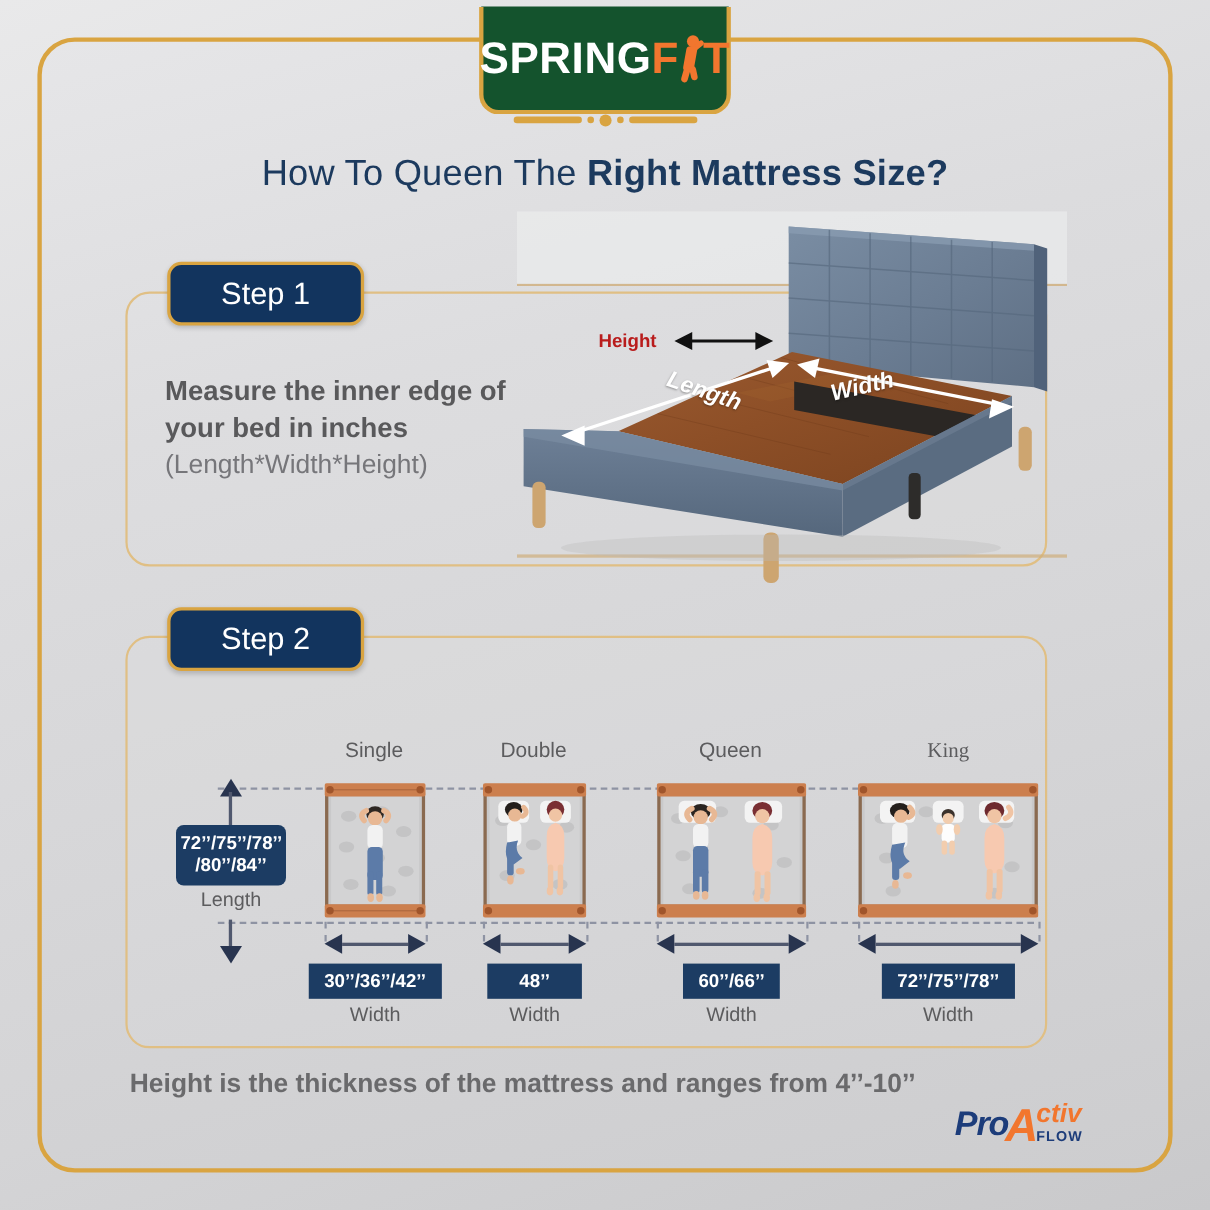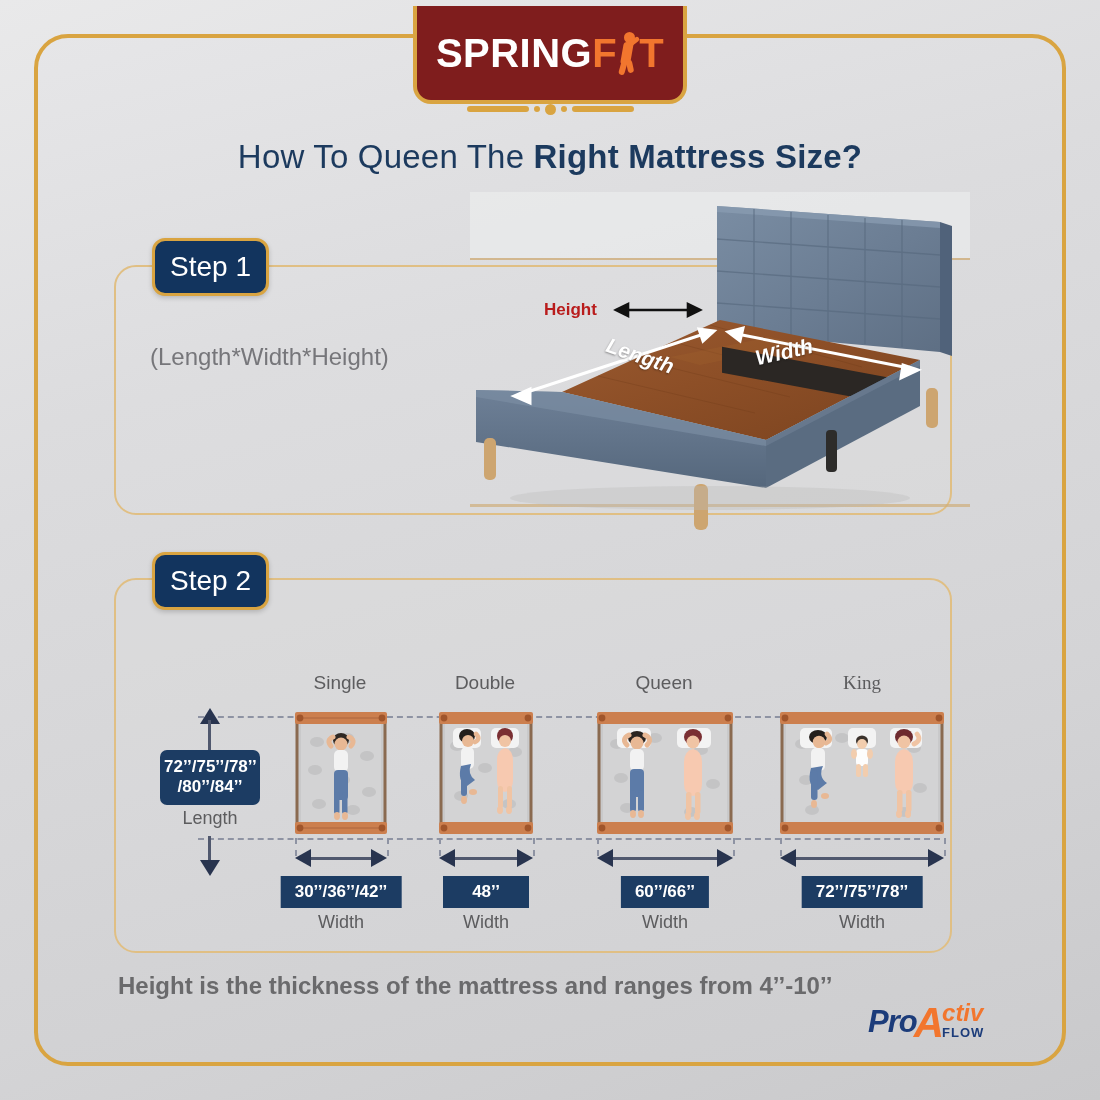--- a/index.html
+++ b/index.html
@@ -21,22 +21,22 @@
     border: 4px solid #d9a441;
     border-radius: 34px;
     background: linear-gradient(165deg, #e6e6e8 0%, #dcdcde 30%, #d6d6d8 60%, #cdcdcf 100%);
   }
 
   
   .logo-plaque {
     position: absolute;
     left: 50%; top: 6px;
     transform: translateX(-50%);
-    width: 274px; height: 98px;
-    background: #7f1d1d;
+    width: 229px; height: 98px;
+    background: #14532d;
     border: 4px solid #d9a441;
     border-top: none;
     border-radius: 0 0 18px 18px;
     display: flex;
     align-items: center;
     justify-content: center;
     z-index: 12;
     text-align: center;
   }
   .logo-text {
@@ -136,21 +136,21 @@
   #step1-panel { left: 114px; top: 265px; width: 838px; height: 250px; }
   #step2-panel { left: 114px; top: 578px; width: 838px; height: 375px; }
 
   .step-badge {
     position: absolute;
     background: #12345e;
     border: 3px solid #d9a441;
     border-radius: 13px;
     color: #ffffff;
     font-size: 28px;
-    padding: 10px 15px;
+    padding: 10px 46px;
     z-index: 10;
     box-shadow: 0 2px 5px rgba(0,0,0,0.18);
   }
   #step1-badge { left: 152px; top: 238px; }
   #step2-badge { left: 152px; top: 552px; }
 
   
   .step1-copy {
     position: absolute;
     left: 150px; top: 340px;
@@ -402,20 +402,21 @@
 </div>
 
 <div class="page-title">
   <span class="light">How To Queen The </span><span class="bold">Right Mattress Size?</span>
 </div>
 
 <div class="step-panel" id="step1-panel"></div>
 <div class="step-badge" id="step1-badge">Step 1</div>
 
 <div class="step1-copy">
+  <span class="strong">Measure the inner edge of your bed in inches</span>
   <span class="sub">(Length*Width*Height)</span>
 </div>
 
 <div class="bed-wrap">
   <svg class="bed-svg" viewBox="0 0 500 340">
     <defs>
       <linearGradient id="hbGrad" x1="0" y1="0" x2="1" y2="1">
         <stop offset="0%" stop-color="#7a8da3"></stop>
         <stop offset="55%" stop-color="#6b7d93"></stop>
         <stop offset="100%" stop-color="#5e6f84"></stop>

